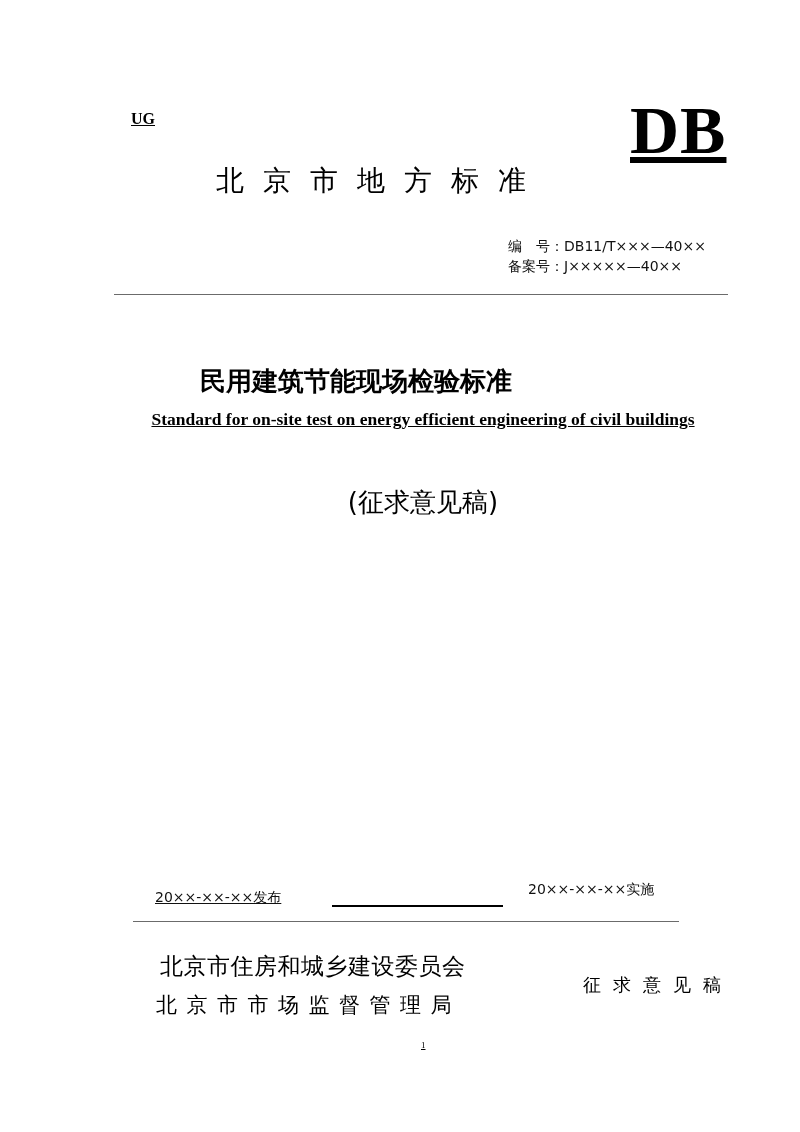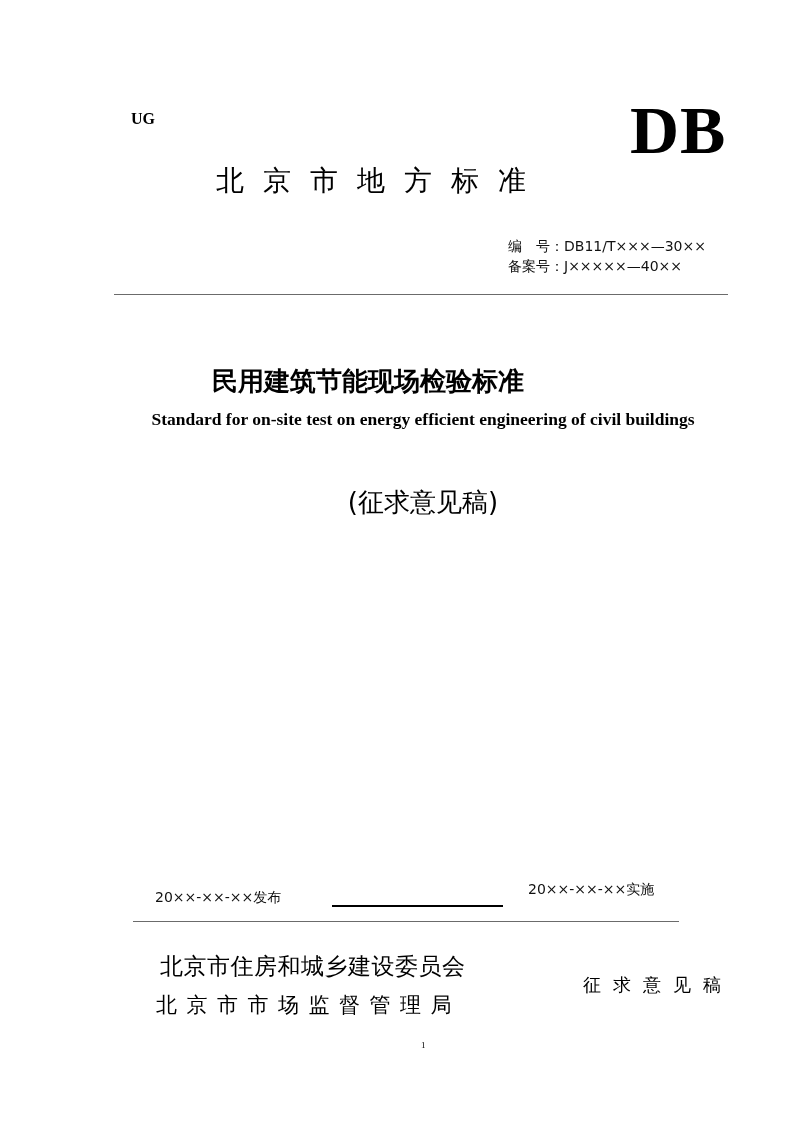--- a/index.html
+++ b/index.html
@@ -1,55 +1,55 @@
 <!DOCTYPE html>
 <html><head>
 <meta charset="utf-8">
 <style>
   html, body { margin:0; padding:0; background:#ffffff; }
   body { width:800px; height:1132px; position:relative; overflow:hidden; color:#000; }
   .abs { position:absolute; white-space:nowrap; }
-  .serif { font-family: "Liberation Serif", "DejaVu Serif", serif; }
+  .serif { font-family: "Liberation Serif", "DejaVu Serif", serif; text-decoration: underline; }
   .sans { font-family: "DejaVu Sans", "Liberation Sans", sans-serif; }
 
   #ug { left:131px; top:110px; font-size:16px; font-weight:bold; }
   #db { left:614px; top:96px; font-size:68px; font-weight:bold; letter-spacing:1px; line-height:1;margin-left:16px; }
   #std-title { left:216px; top:164px; font-size:28px; letter-spacing:19px; line-height:1.2; }
 
   #code-block { left:508px; top:236px; font-size:14px; line-height:20px; color:#111; }
   #code-block .row { display:block; }
 
   .rule { position:absolute; height:1px; background:#6b6b6b; }
   #rule-top { left:114px; top:294px; width:614px; }
   #rule-bottom { left:133px; top:921px; width:546px; }
   #bar { position:absolute; left:332px; top:905px; width:171px; height:2px; background:#000; }
 
-  #title-cn { left:0; width:712px; top:364px; text-align:center; font-size:26px; font-weight:bold; letter-spacing:0px;margin-left:12px; }
+  #title-cn { left:0; width:712px; top:364px; text-align:center; font-size:26px; font-weight:bold; letter-spacing:0px; }
   #title-en { left:0; width:846px; top:409px; text-align:center; font-size:17.5px; font-weight:bold; }
   #draft { left:0; width:846px; top:485px; text-align:center; font-size:26px; }
 
-  #pub-date { left:155px; top:889px; font-size:14px; color:#111; }
+  #pub-date { left:155px; top:889px; font-size:14px; color:#111;text-decoration:underline; }
   #impl-date { left:528px; top:881px; font-size:14px; color:#111; }
 
   #issuer-1 { left:160px; top:951px; font-size:23px; letter-spacing:0.5px; }
   #issuer-2 { left:156px; top:991px; font-size:21px; letter-spacing:9.5px; }
   #joint { left:583px; top:973px; font-size:18px; letter-spacing:12px; }
 
   #page-num { left:421px; top:1040px; font-size:9px; }
 </style>
 </head>
 <body>
 
 <div class="abs serif" id="ug">UG</div>
 <div class="abs serif" id="db">DB</div>
 <div class="abs sans" id="std-title">北京市地方标准</div>
 
 <div class="abs sans" id="code-block">
   <span class="row">
-    <span>编　号：</span><span>DB11/T×××—30××</span>
+    <span>编　号：</span><span>DB11/T×××—40××</span>
   </span>
   <span class="row">
     <span>备案号：</span><span>J×××××—40××</span>
   </span>
 </div>
 
 <div class="rule" id="rule-top"></div>
 
 <div class="abs sans" id="title-cn">民用建筑节能现场检验标准</div>
 <div class="abs serif" id="title-en">Standard for on-site test on energy efficient engineering of civil buildings</div>

